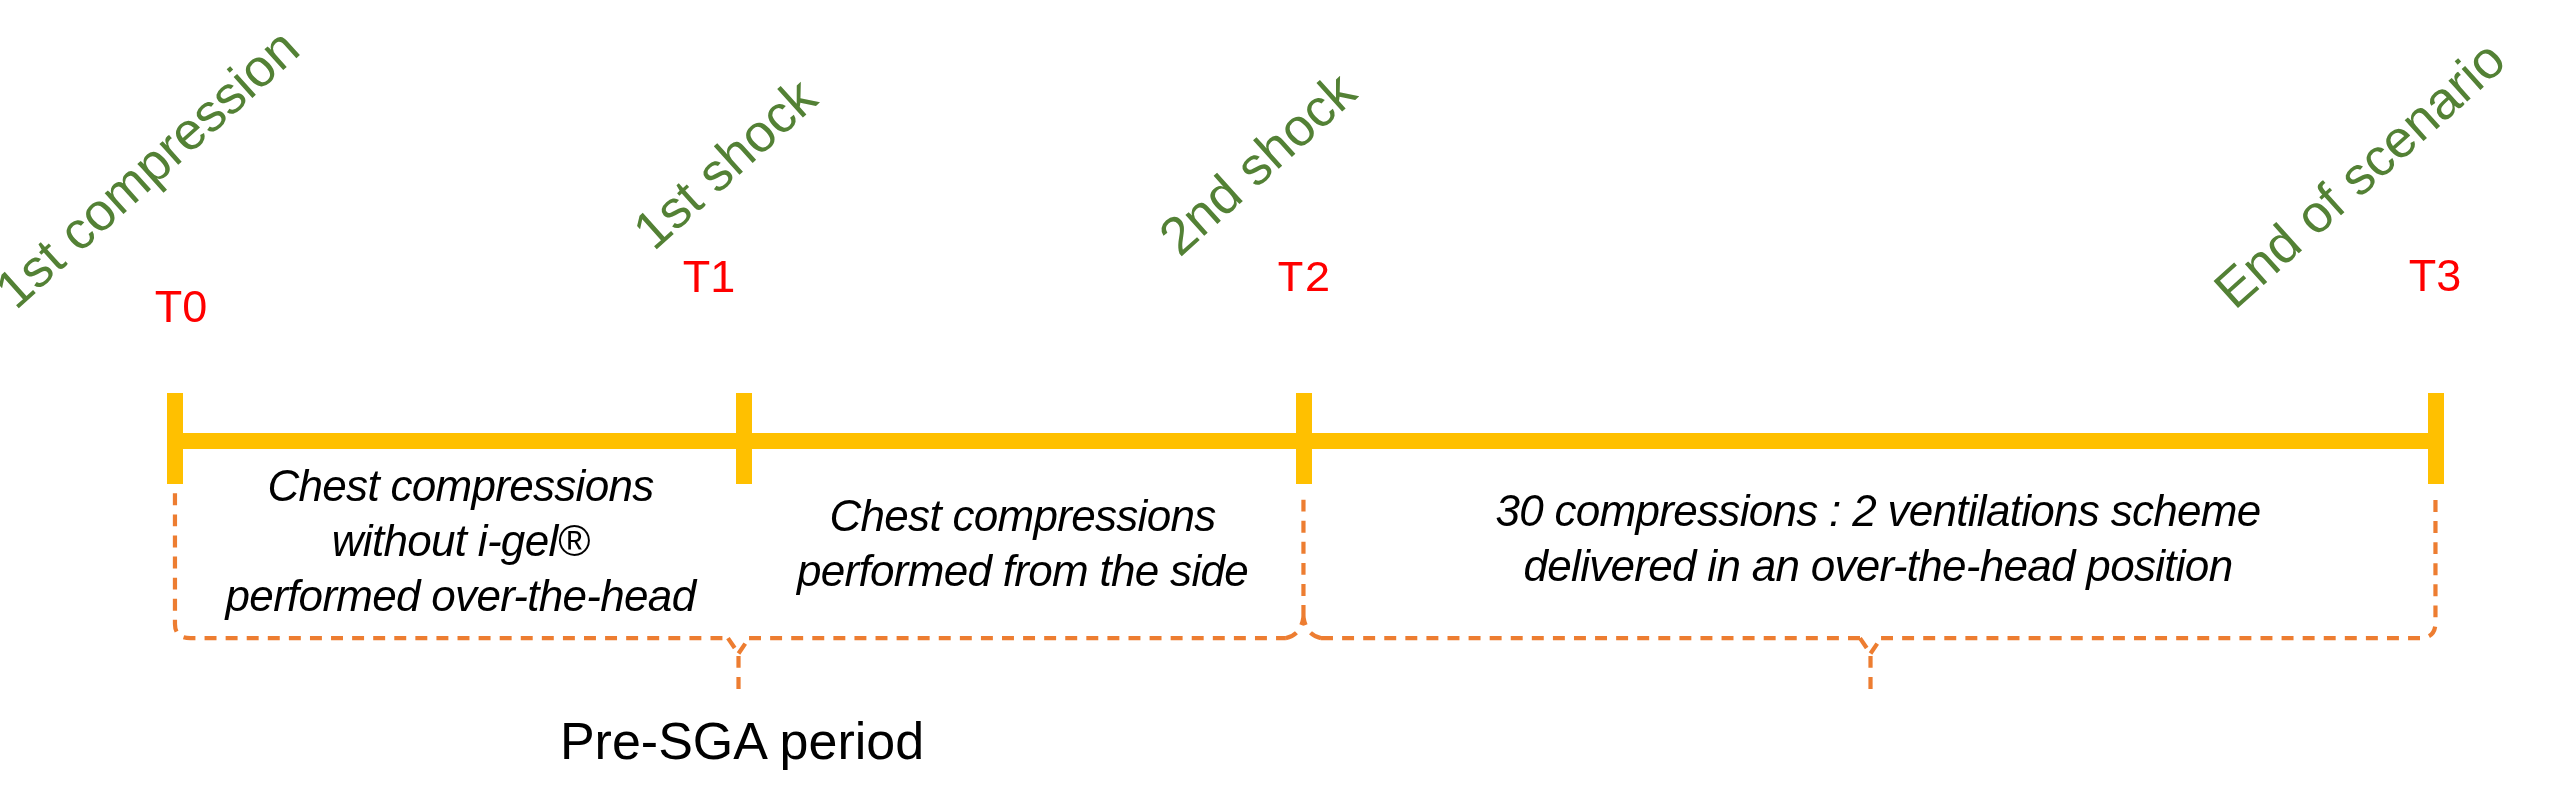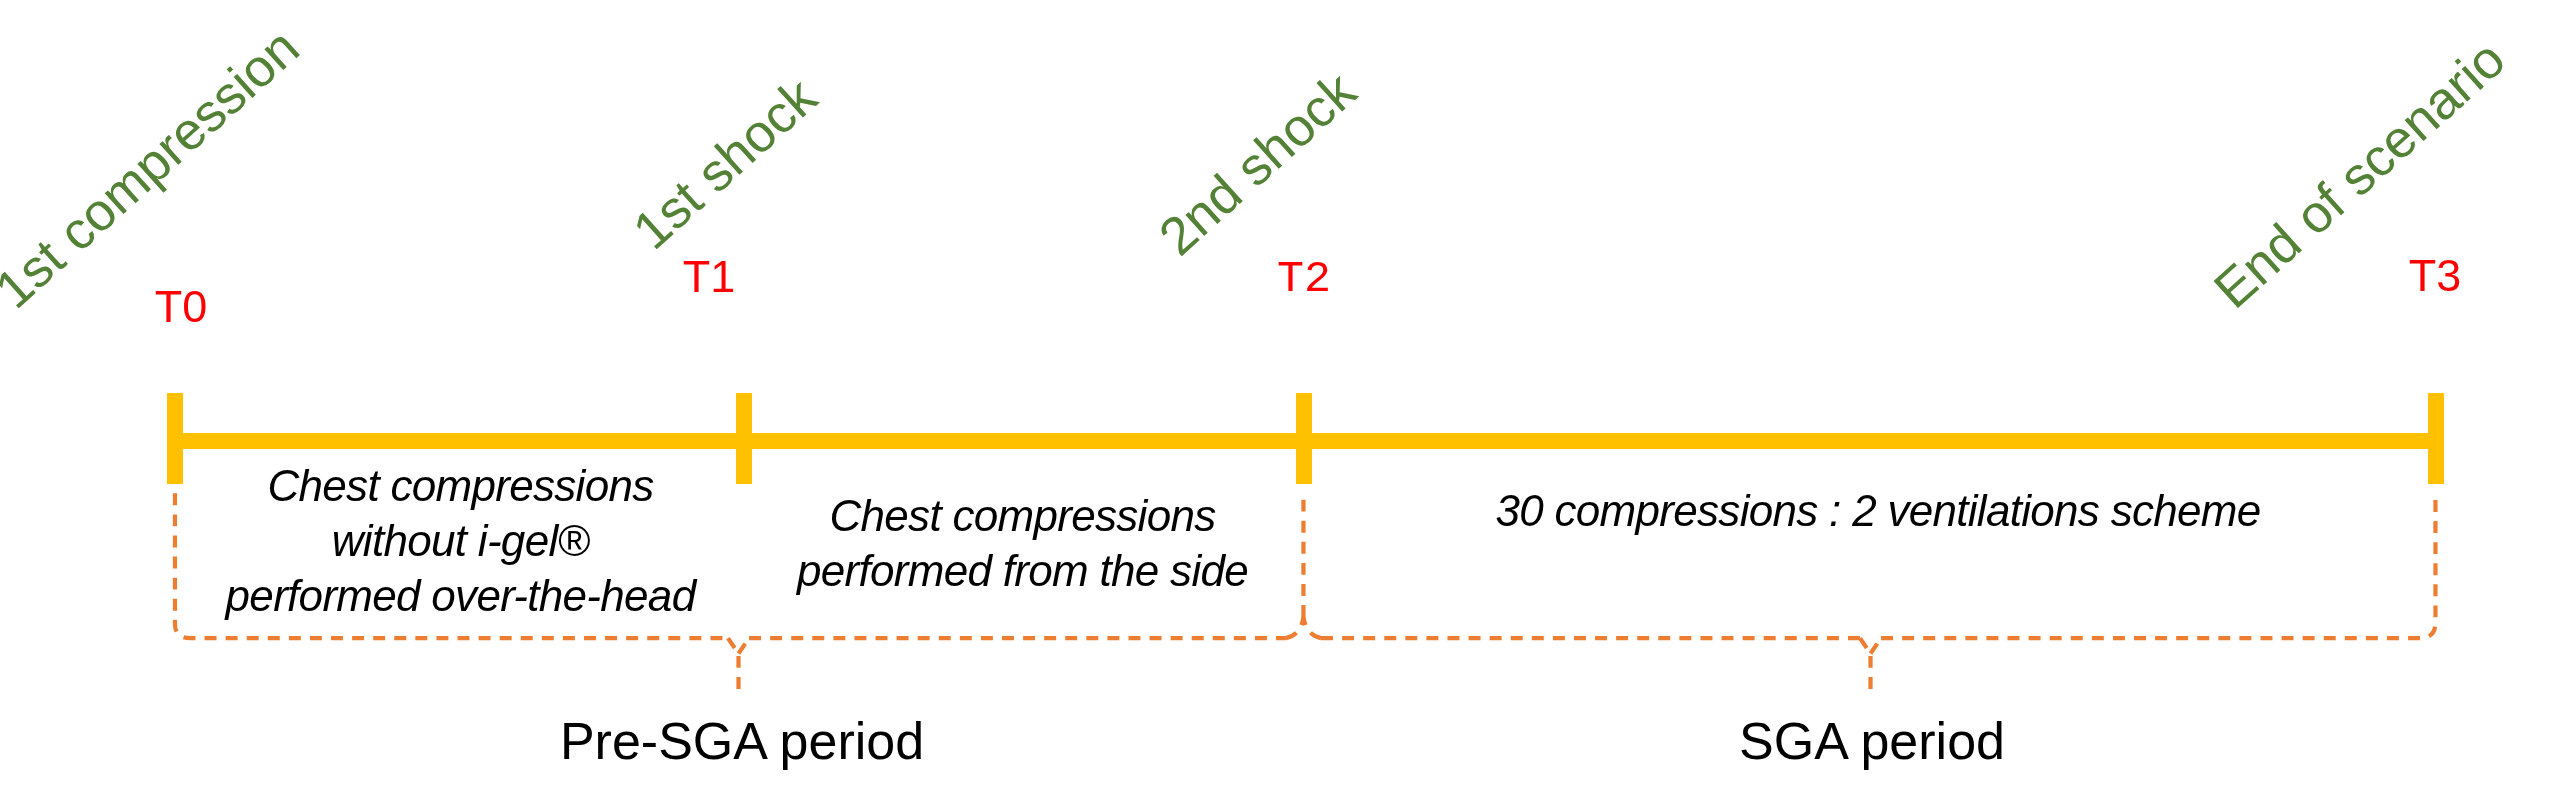--- a/index.html
+++ b/index.html
@@ -114,33 +114,33 @@
     <div>Chest compressions</div>
     <div>without i-gel®</div>
     <div>performed over-the-head</div>
   </div>
   <div class="seg-text seg-1">
     <div>Chest compressions</div>
     <div>performed from the side</div>
   </div>
   <div class="seg-text seg-2">
     <div>30 compressions : 2 ventilations scheme</div>
+    <div>delivered in an over-the-head position</div>
   </div>
 
   <svg class="brace-svg" viewBox="0 0 3666 1127" xmlns="http://www.w3.org/2000/svg">
 
     <path d="M 249 702 L 249 888 Q 249 908 271 908 L 1036 908"></path>
     <path d="M 1036 908 L 1051 930 L 1051 992 M 1051 930 L 1066 908"></path>
     <path d="M 1066 908 L 1830 908"></path>
 
     <path d="M 1830 908 Q 1851 904 1855 878 M 1880 908 Q 1859 904 1855 878"></path>
     <path d="M 1855 878 L 1855 702"></path>
 
     <path d="M 1880 908 L 2647 908"></path>
     <path d="M 2647 908 L 2662 930 L 2662 992 M 2662 930 L 2677 908"></path>
     <path d="M 2677 908 L 3444 908 Q 3466 908 3466 886 L 3466 702"></path>
   </svg>
 
   <div class="period-label pd-0">Pre-SGA period</div>
-  <div class="period-label pd-1">SGA period</div>
 
 </div>
 
 
 </body></html>

